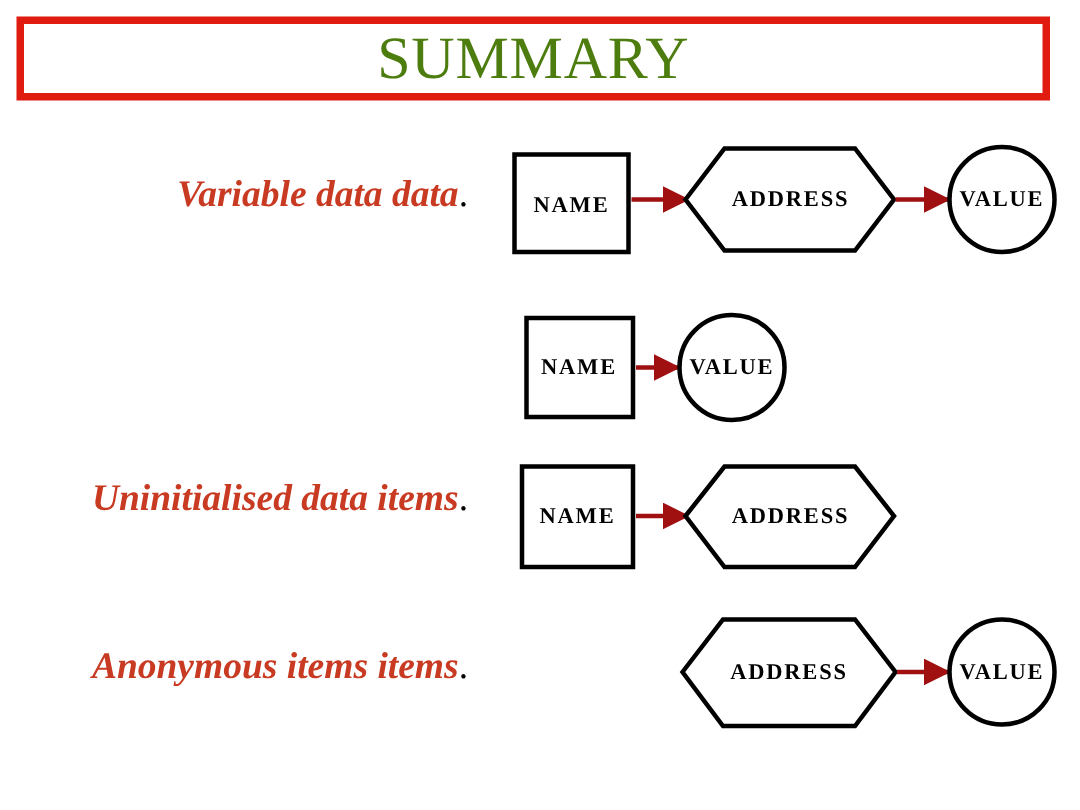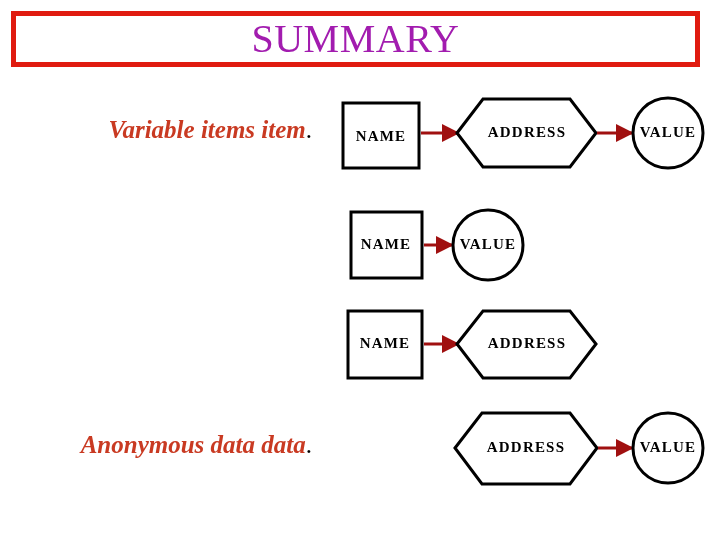--- a/index.html
+++ b/index.html
@@ -39,21 +39,21 @@
     position: absolute;
     left: 0;
     top: 0;
     width: 100%;
     height: 100%;
     display: flex;
     align-items: center;
     justify-content: center;
     font-size: 40px;
     line-height: 1;
-    color: #a21caf;
+    color: #4d7c0f;
     letter-spacing: 0.5px;
     font-weight: normal;
   }
 
   
   .caption {
     position: absolute;
     text-align: right;
     color: #c93a22;
     font-style: italic;
@@ -93,25 +93,26 @@
 </style>
 </head>
 <body>
 
 <div id="slide">
 
   <div class="title-box">
     <div class="title-text">SUMMARY</div>
   </div>
 
-  <div class="caption" id="caption-1"><span>Variable items item</span><span class="dot">.</span></div>
+  <div class="caption" id="caption-1"><span>Variable data data</span><span class="dot">.</span></div>
 
 
+  <div class="caption" id="caption-3"><span>Uninitialised data items</span><span class="dot">.</span></div>
 
-  <div class="caption" id="caption-4"><span>Anonymous data data</span><span class="dot">.</span></div>
+  <div class="caption" id="caption-4"><span>Anonymous items items</span><span class="dot">.</span></div>
 
   <svg id="diagram" viewBox="0 0 720 540">
     <defs>
       <marker id="redArrow" viewBox="0 0 10 10" refX="9" refY="5" markerWidth="6" markerHeight="6" orient="auto-start-reverse">
         <path d="M 0 0 L 10 5 L 0 10 z" fill="#a01010"></path>
       </marker>
     </defs>
 
     <g>
       <rect x="343" y="103" width="76" height="65" fill="#ffffff" stroke="#000000" stroke-width="3"></rect>

